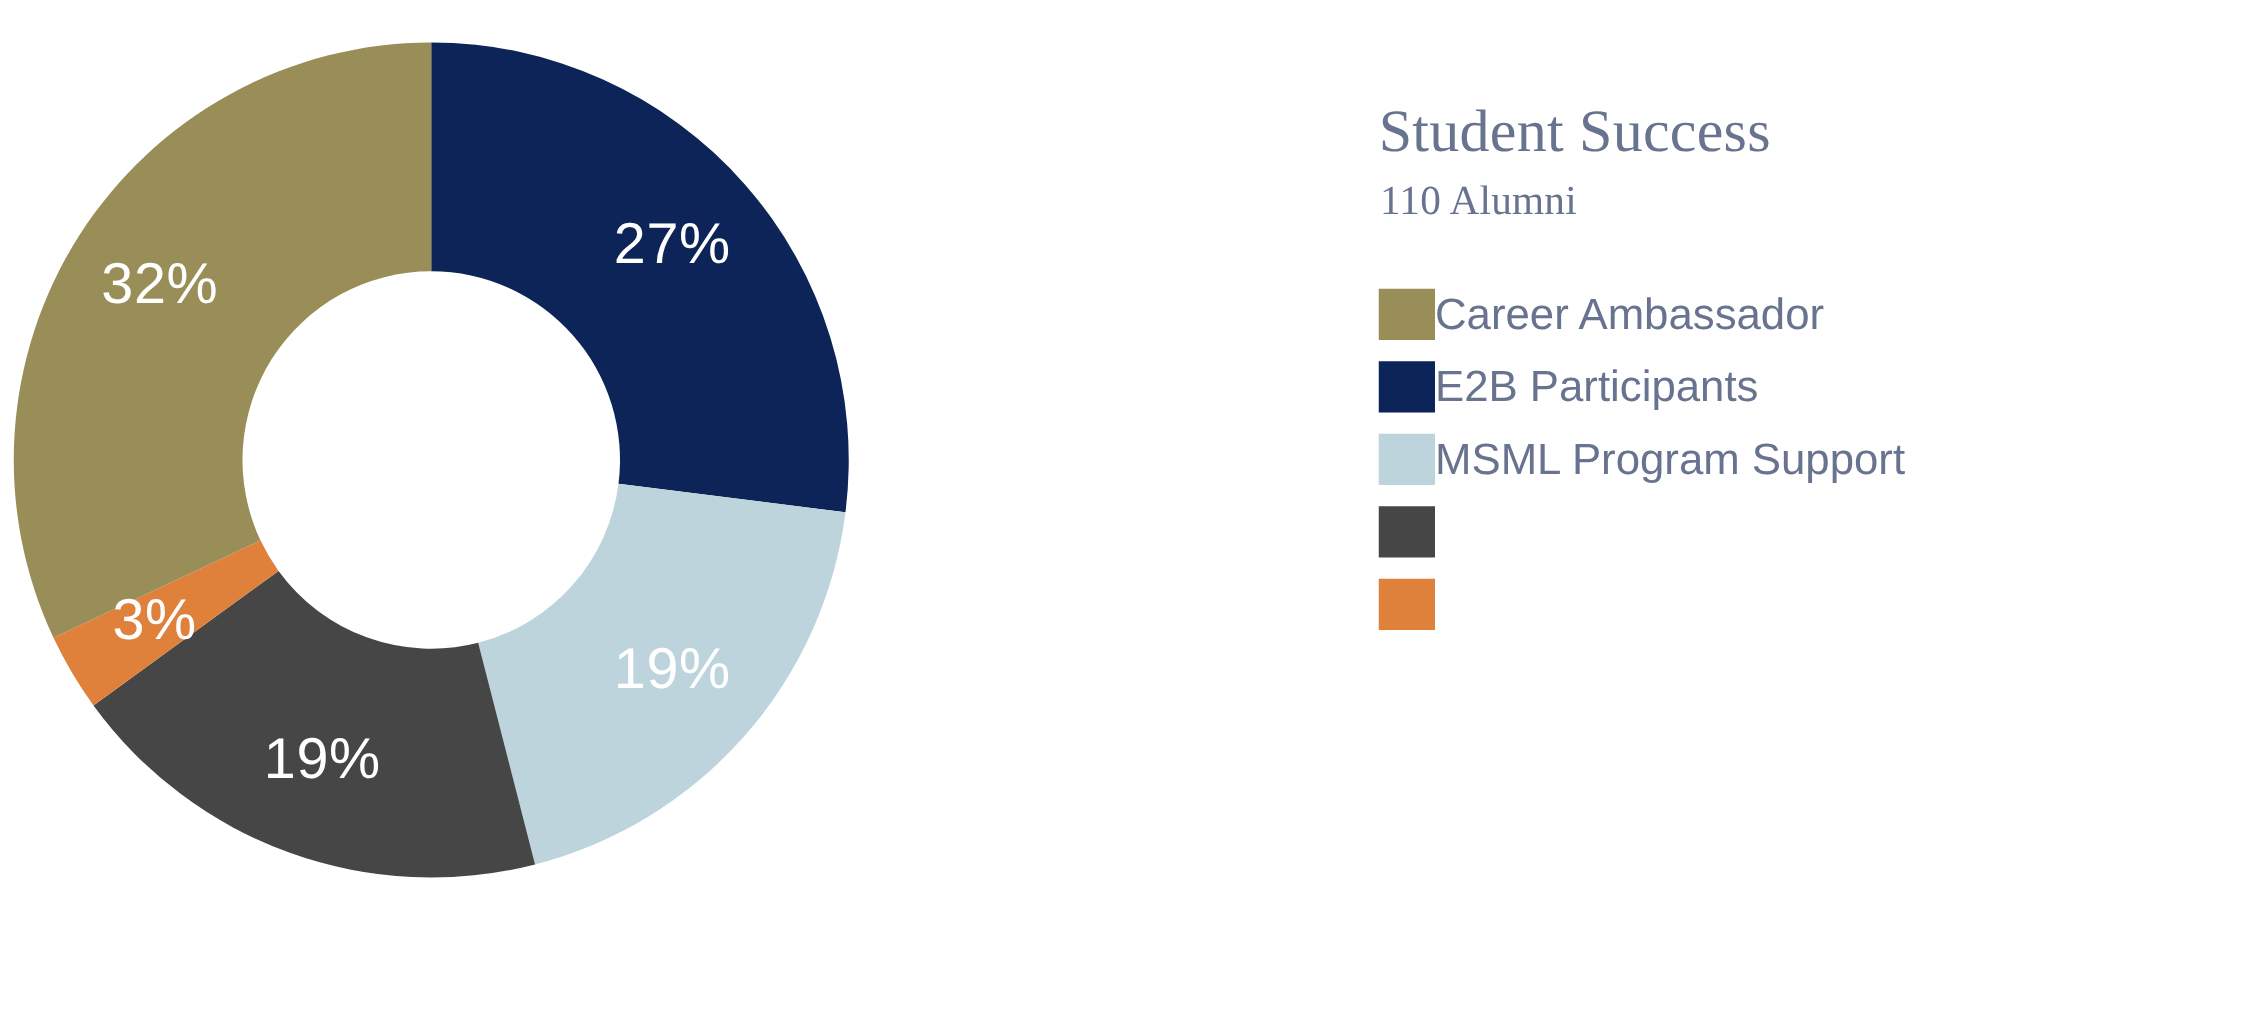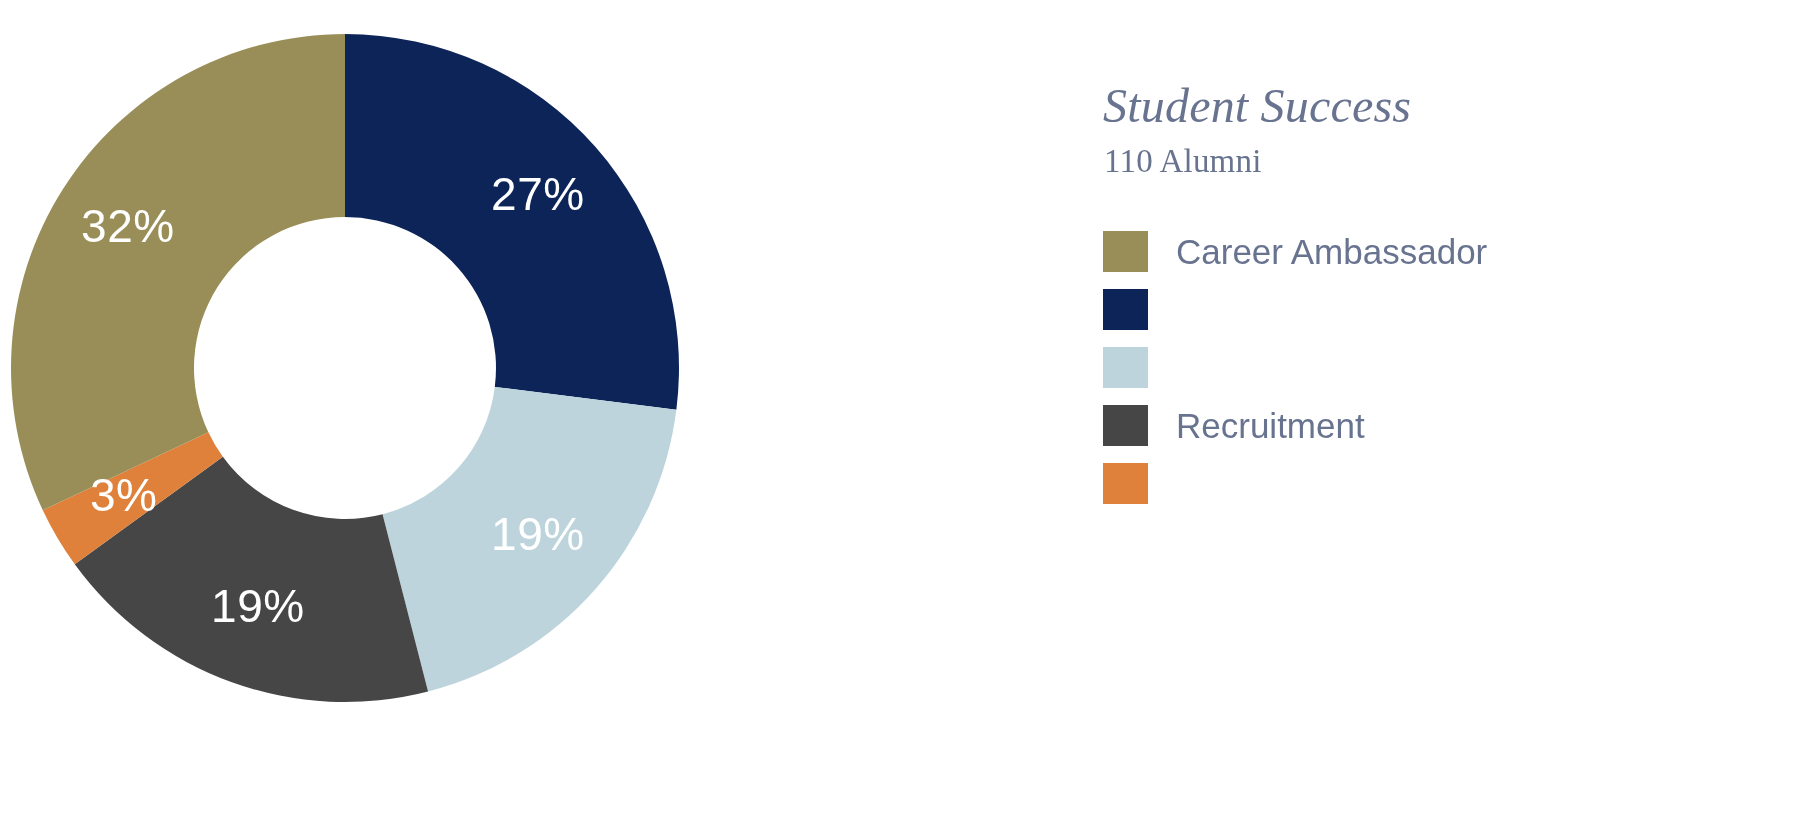--- a/index.html
+++ b/index.html
@@ -51,21 +51,20 @@
     left: 1103px;
     top: 0px;
     width: 700px;
     height: 816px;
   }
   .panel-title {
     position: absolute;
     left: 0px;
     top: 78px;
     font-family: "Liberation Serif", serif;
-    font-style: italic;
     font-size: 48px;
     font-weight: 400;
     color: #68738f;
     letter-spacing: 0.2px;
     white-space: nowrap;
   }
   .panel-subtitle {
     position: absolute;
     left: 1px;
     top: 143px;
@@ -87,21 +86,20 @@
     display: flex;
     align-items: center;
     height: 58px;
   }
   .legend-swatch {
     width: 45px;
     height: 41px;
     flex: 0 0 auto;
   }
   .legend-label {
-    margin-left: 28px;
     font-family: "Liberation Sans", sans-serif;
     font-size: 35px;
     font-weight: 400;
     color: #68738f;
     white-space: nowrap;
     line-height: 1;
   }
 </style>
 </head>
 <body>
@@ -133,27 +131,28 @@
 
     <div class="panel-subtitle">110 Alumni</div>
 
     <div class="legend" id="legend-root">
         <div class="legend-item">
           <span class="legend-swatch" style="background: rgb(153, 142, 88);"></span>
           <span class="legend-label">Career Ambassador</span>
         </div>
         <div class="legend-item">
           <span class="legend-swatch" style="background: rgb(12, 36, 88);"></span>
+          <span class="legend-label">E2B Participants</span>
         </div>
         <div class="legend-item">
           <span class="legend-swatch" style="background: rgb(189, 212, 220);"></span>
+          <span class="legend-label">MSML Program Support</span>
         </div>
         <div class="legend-item">
           <span class="legend-swatch" style="background: rgb(70, 70, 70);"></span>
-          <span class="legend-label">Recruitment</span>
         </div>
         <div class="legend-item">
           <span class="legend-swatch" style="background: rgb(224, 129, 59);"></span>
         </div>
       </div>
 
   </div>
 </div>
 
 </body></html>

